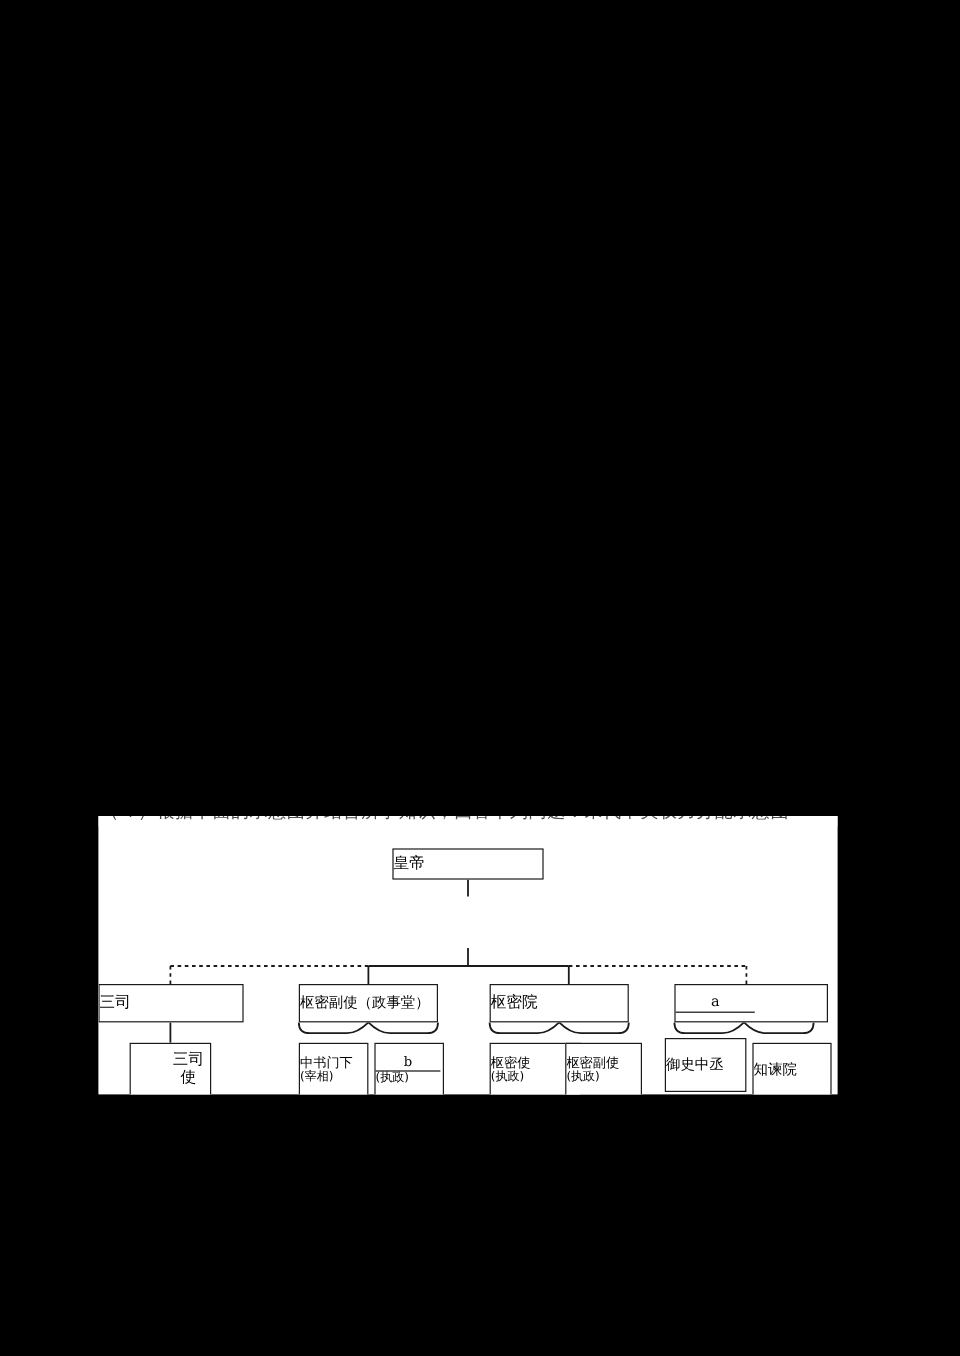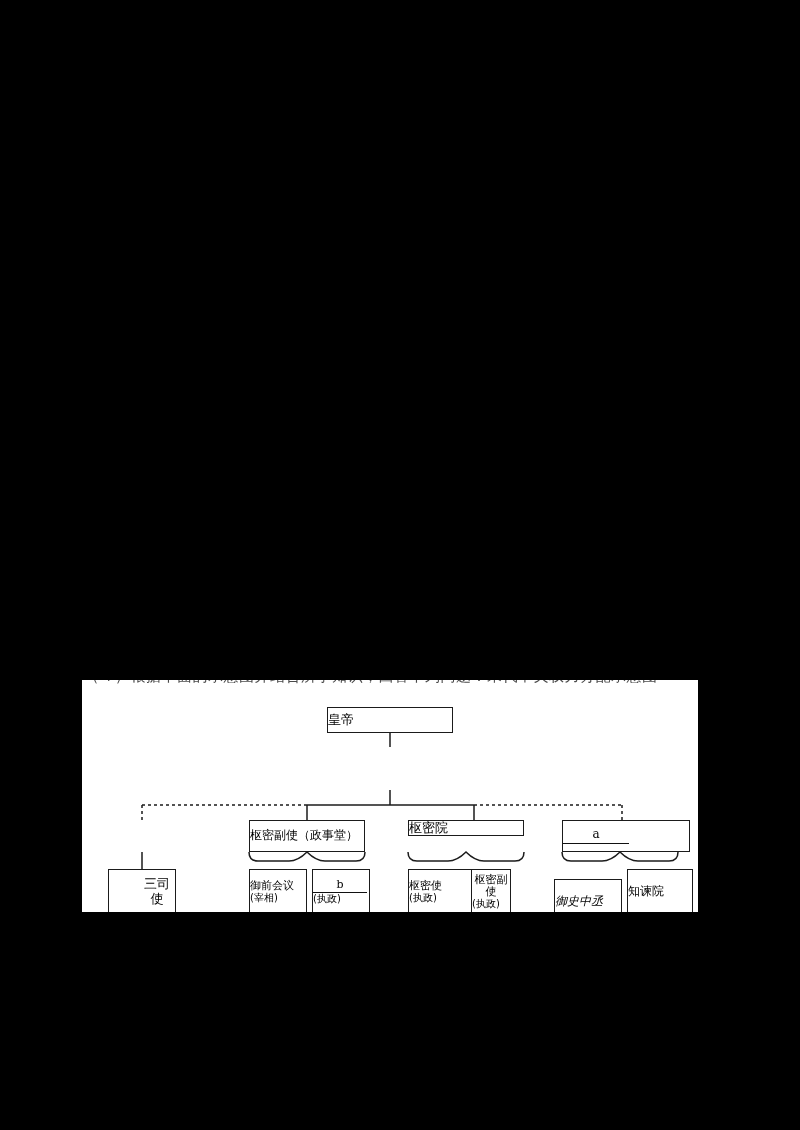--- a/index.html
+++ b/index.html
@@ -165,58 +165,61 @@
             <line x1="578" y1="252" x2="562" y2="252"></line>
           </g>
         </g>
       </svg>
 
       <div class="node fs13" style="left:245px; top:18px; width:126px; height:26px;">
         <span class="l1">皇帝</span>
       </div>
 
 
+      <div class="node fs13" style="left:0px; top:131px; width:121px; height:32px;">
+        <span class="l1">三司</span>
+      </div>
 
       <div class="node fs12" style="left:167px; top:131px; width:116px; height:32px;">
         <span class="l1">枢密副使（政事堂）</span>
       </div>
 
-      <div class="node fs13" style="left:326px; top:131px; width:116px; height:16px;">
+      <div class="node fs13" style="left:326px; top:131px; width:116px; height:32px;">
         <span class="l1">枢密院</span>
       </div>
 
       <div class="node fs12" style="left:480px; top:131px; width:128px; height:32px;">
         <span class="blank blank-wide">a</span>
       </div>
 
       <div class="node fs13" style="left:26px; top:180px; width:68px; height:45px;padding-left:30px;">
         <span class="l1">三司使</span>
       </div>
 
       <div class="node fs11" style="left:167px; top:180px; width:58px; height:45px;">
-        <span class="l1">御前会议</span>
+        <span class="l1">中书门下</span>
         <span class="l2 fs10">(宰相)</span>
       </div>
 
       <div class="node fs11" style="left:230px; top:180px; width:58px; height:45px;">
         <span class="blank">b</span>
         <span class="l2 fs10">(执政)</span>
       </div>
 
       <div class="node fs11" style="left:326px; top:180px; width:76px; height:45px;">
         <span class="l1">枢密使</span>
         <span class="l2 fs10">(执政)</span>
       </div>
 
-      <div class="node fs11" style="left:389px; top:180px; width:40px; height:45px;">
+      <div class="node fs11" style="left:389px; top:180px; width:64px; height:45px;">
         <span class="l1">枢密副使</span>
         <span class="l2 fs10">(执政)</span>
       </div>
 
-      <div class="node fs12" style="left:472px; top:190px; width:68px; height:45px;font-style:italic;">
+      <div class="node fs12" style="left:472px; top:176px; width:68px; height:45px;">
         <span class="l1">御史中丞</span>
       </div>
 
       <div class="node fs12" style="left:545px; top:180px; width:66px; height:45px;">
         <span class="l1">知谏院</span>
       </div>
 
     </div>
   </div>
 </div>

